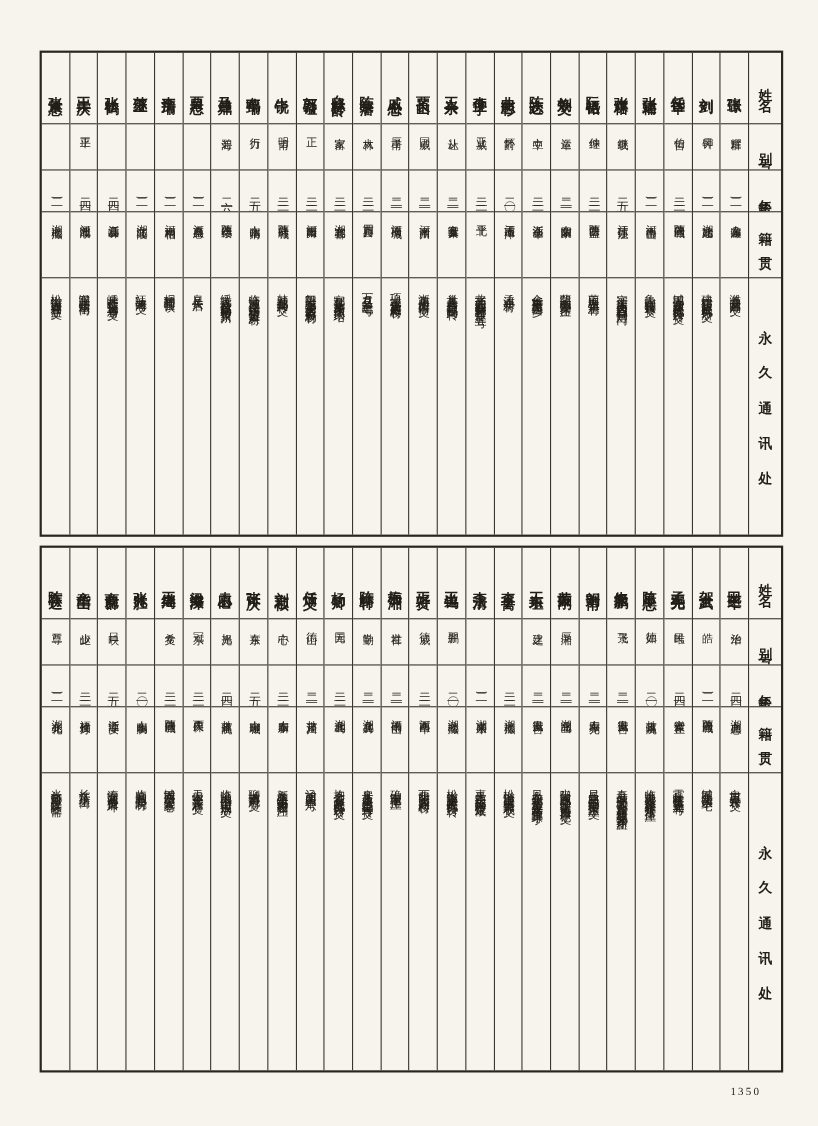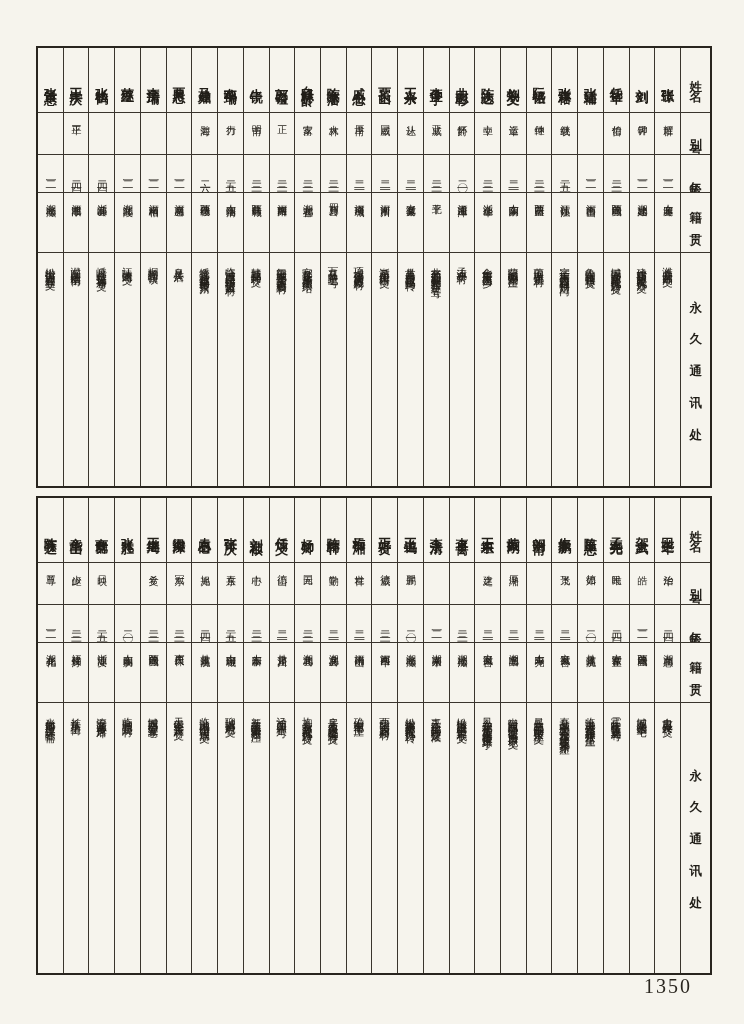--- a/index.html
+++ b/index.html
@@ -47,21 +47,21 @@
   .header-col .cell{align-items:center;justify-content:center;padding-top:0;}
   .header-col .vtext{font-weight:bold;font-size:12.5px;}
   .header-col .name-cell .vtext{letter-spacing:10px;}
   .header-col .alias-cell .vtext{letter-spacing:6px;}
   .header-col .age-cell .vtext{letter-spacing:3px;font-size:12px;}
   .header-col .origin-cell .vtext{letter-spacing:22px;}
   .header-col .address-cell .vtext{letter-spacing:32px;}
   .page-number{
     position:absolute;right:52px;bottom:26px;
     font-family:"Liberation Serif","DejaVu Serif",serif;
-    font-size:20px;letter-spacing:2px;color:#2a261f;
+    font-size:10px;letter-spacing:2px;color:#2a261f;
   }
 </style>
 </head>
 <body>
 
 <div class="page">
 
   <div class="roster" id="table1">
     <div class="col header-col">
       <div class="cell name-cell">

